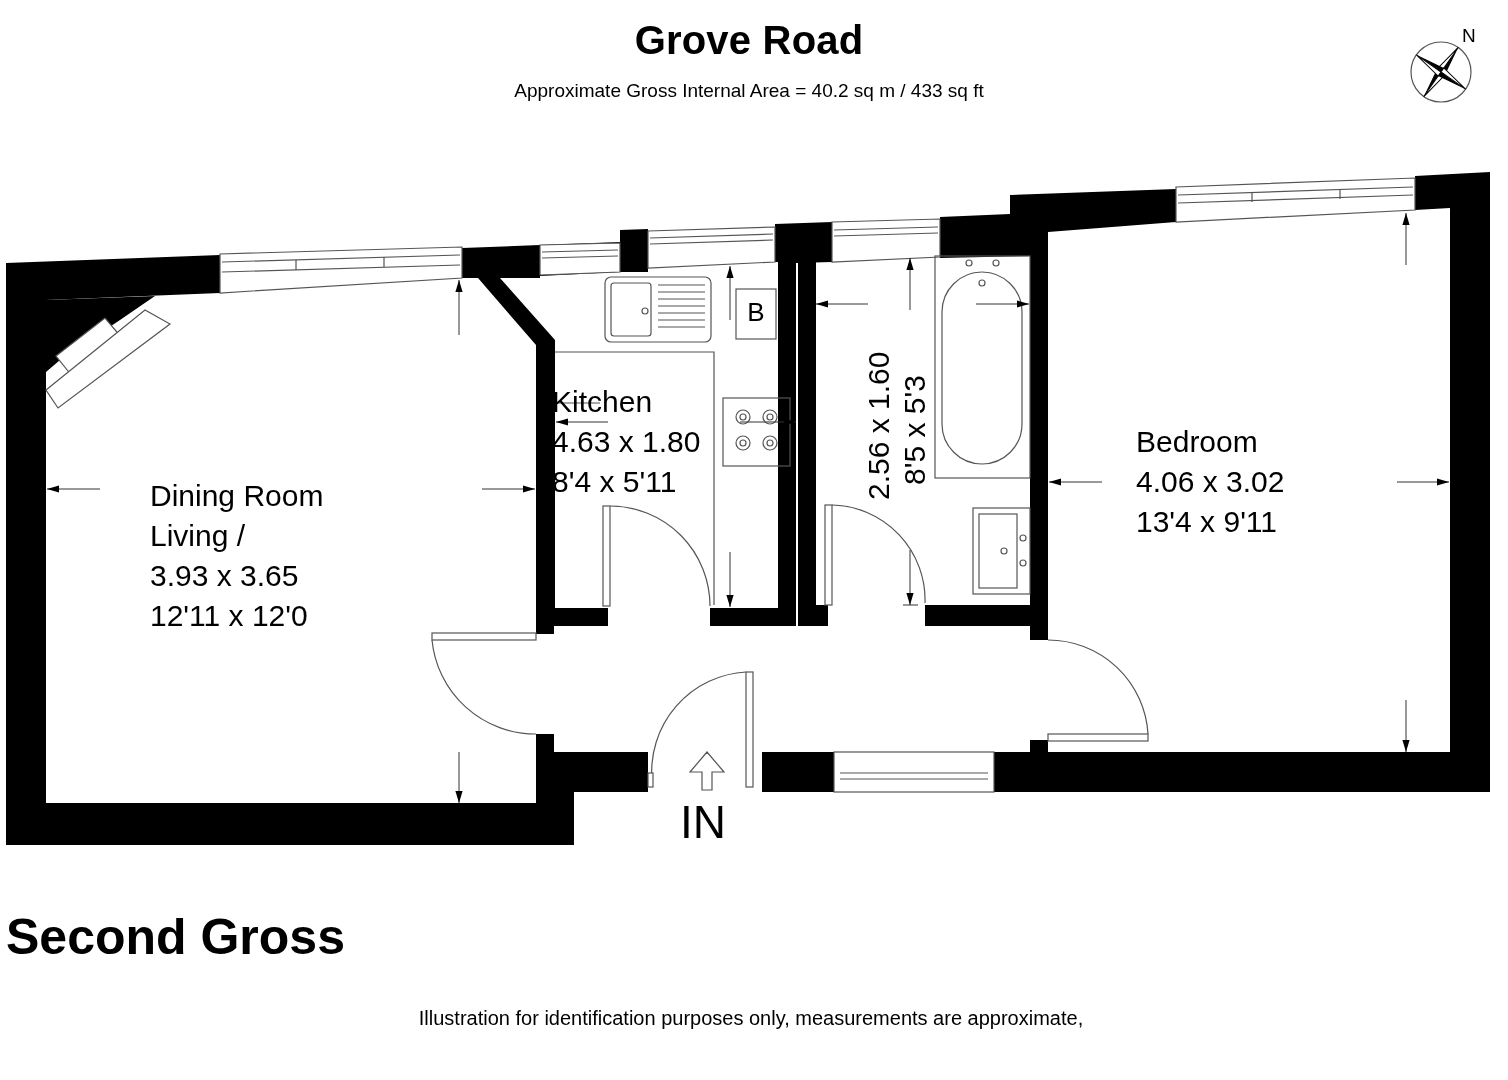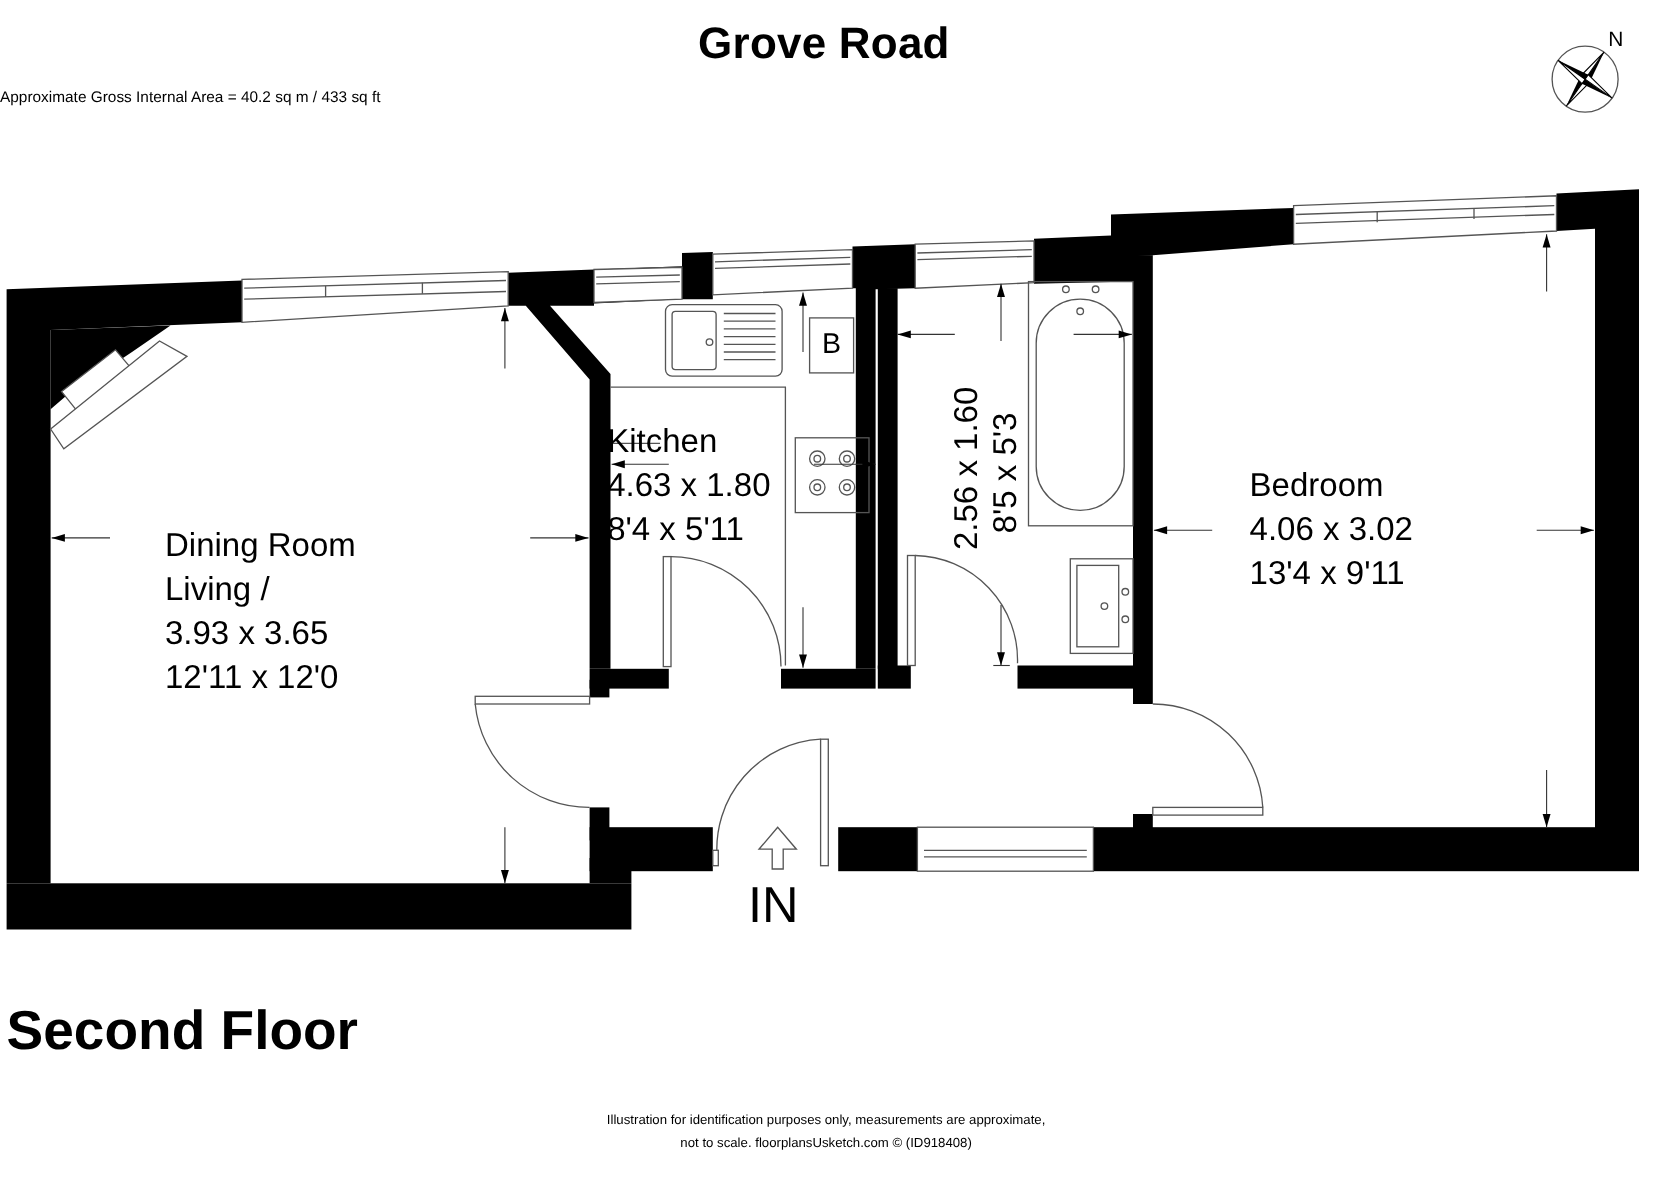--- a/index.html
+++ b/index.html
@@ -1,25 +1,25 @@
 <!DOCTYPE html>
 <html><head>
 <meta charset="utf-8">
 <style>
   html, body { margin: 0; padding: 0; background: #ffffff; }
   body { width: 1508px; height: 1080px; position: relative; overflow: hidden;
          font-family: "Liberation Sans", sans-serif; color: #000; }
   .title { position: absolute; left: 0; width: 1498px; top: 18px; text-align: center;
            font-weight: bold; font-size: 40px; letter-spacing: 0.2px; }
-  .subtitle { position: absolute; left: 0; width: 1498px; top: 80px; text-align: left;
-              font-size: 14px; }
+  .subtitle { position: absolute; left: 0; width: 1498px; top: 80px; text-align: center;
+              font-size: 19px; }
   .compass { position: absolute; left: 1408px; top: 24px; width: 80px; height: 80px; }
   .floor-label { position: absolute; left: 6px; top: 908px; font-weight: bold; font-size: 50px; }
   .disclaimer { position: absolute; left: 0; width: 1502px; top: 1008px; text-align: center;
-                font-size: 12px; line-height: 21px; }
+                font-size: 20px; line-height: 21px; }
   .plan { position: absolute; left: 0; top: 0; width: 1508px; height: 1080px; }
   .room-label { position: absolute; text-align: left; font-size: 30px; line-height: 40px; }
   .room-label span { display: block; }
   .bath-label { position: absolute; left: 826px; top: 395px; width: 140px; height: 70px;
                 transform: rotate(-90deg); transform-origin: center center;
                 font-size: 30px; line-height: 36px; text-align: center; }
   .bath-label span { display: block; white-space: nowrap; }
   .in-label { position: absolute; left: 680px; top: 795px; font-size: 46px; }
   .boiler-label { position: absolute; left: 736px; top: 289px; width: 40px; height: 50px;
                   line-height: 46px; text-align: center; font-size: 26px; }
@@ -237,18 +237,17 @@
 
 <div class="room-label" style="left:1136px; top:422px; width:220px;">
   <span>Bedroom</span>
   <span>4.06 x 3.02</span>
   <span>13'4 x 9'11</span>
 </div>
 
 <div class="boiler-label">B</div>
 <div class="in-label">IN</div>
 
-<div class="floor-label">Second Floor</div>
+<div class="floor-label">Second Gross</div>
 
 <div class="disclaimer">
   <div>Illustration for identification purposes only, measurements are approximate,</div>
-  <div>not to scale. floorplansUsketch.com © (ID918408)</div>
 </div>
 
 </body></html>

